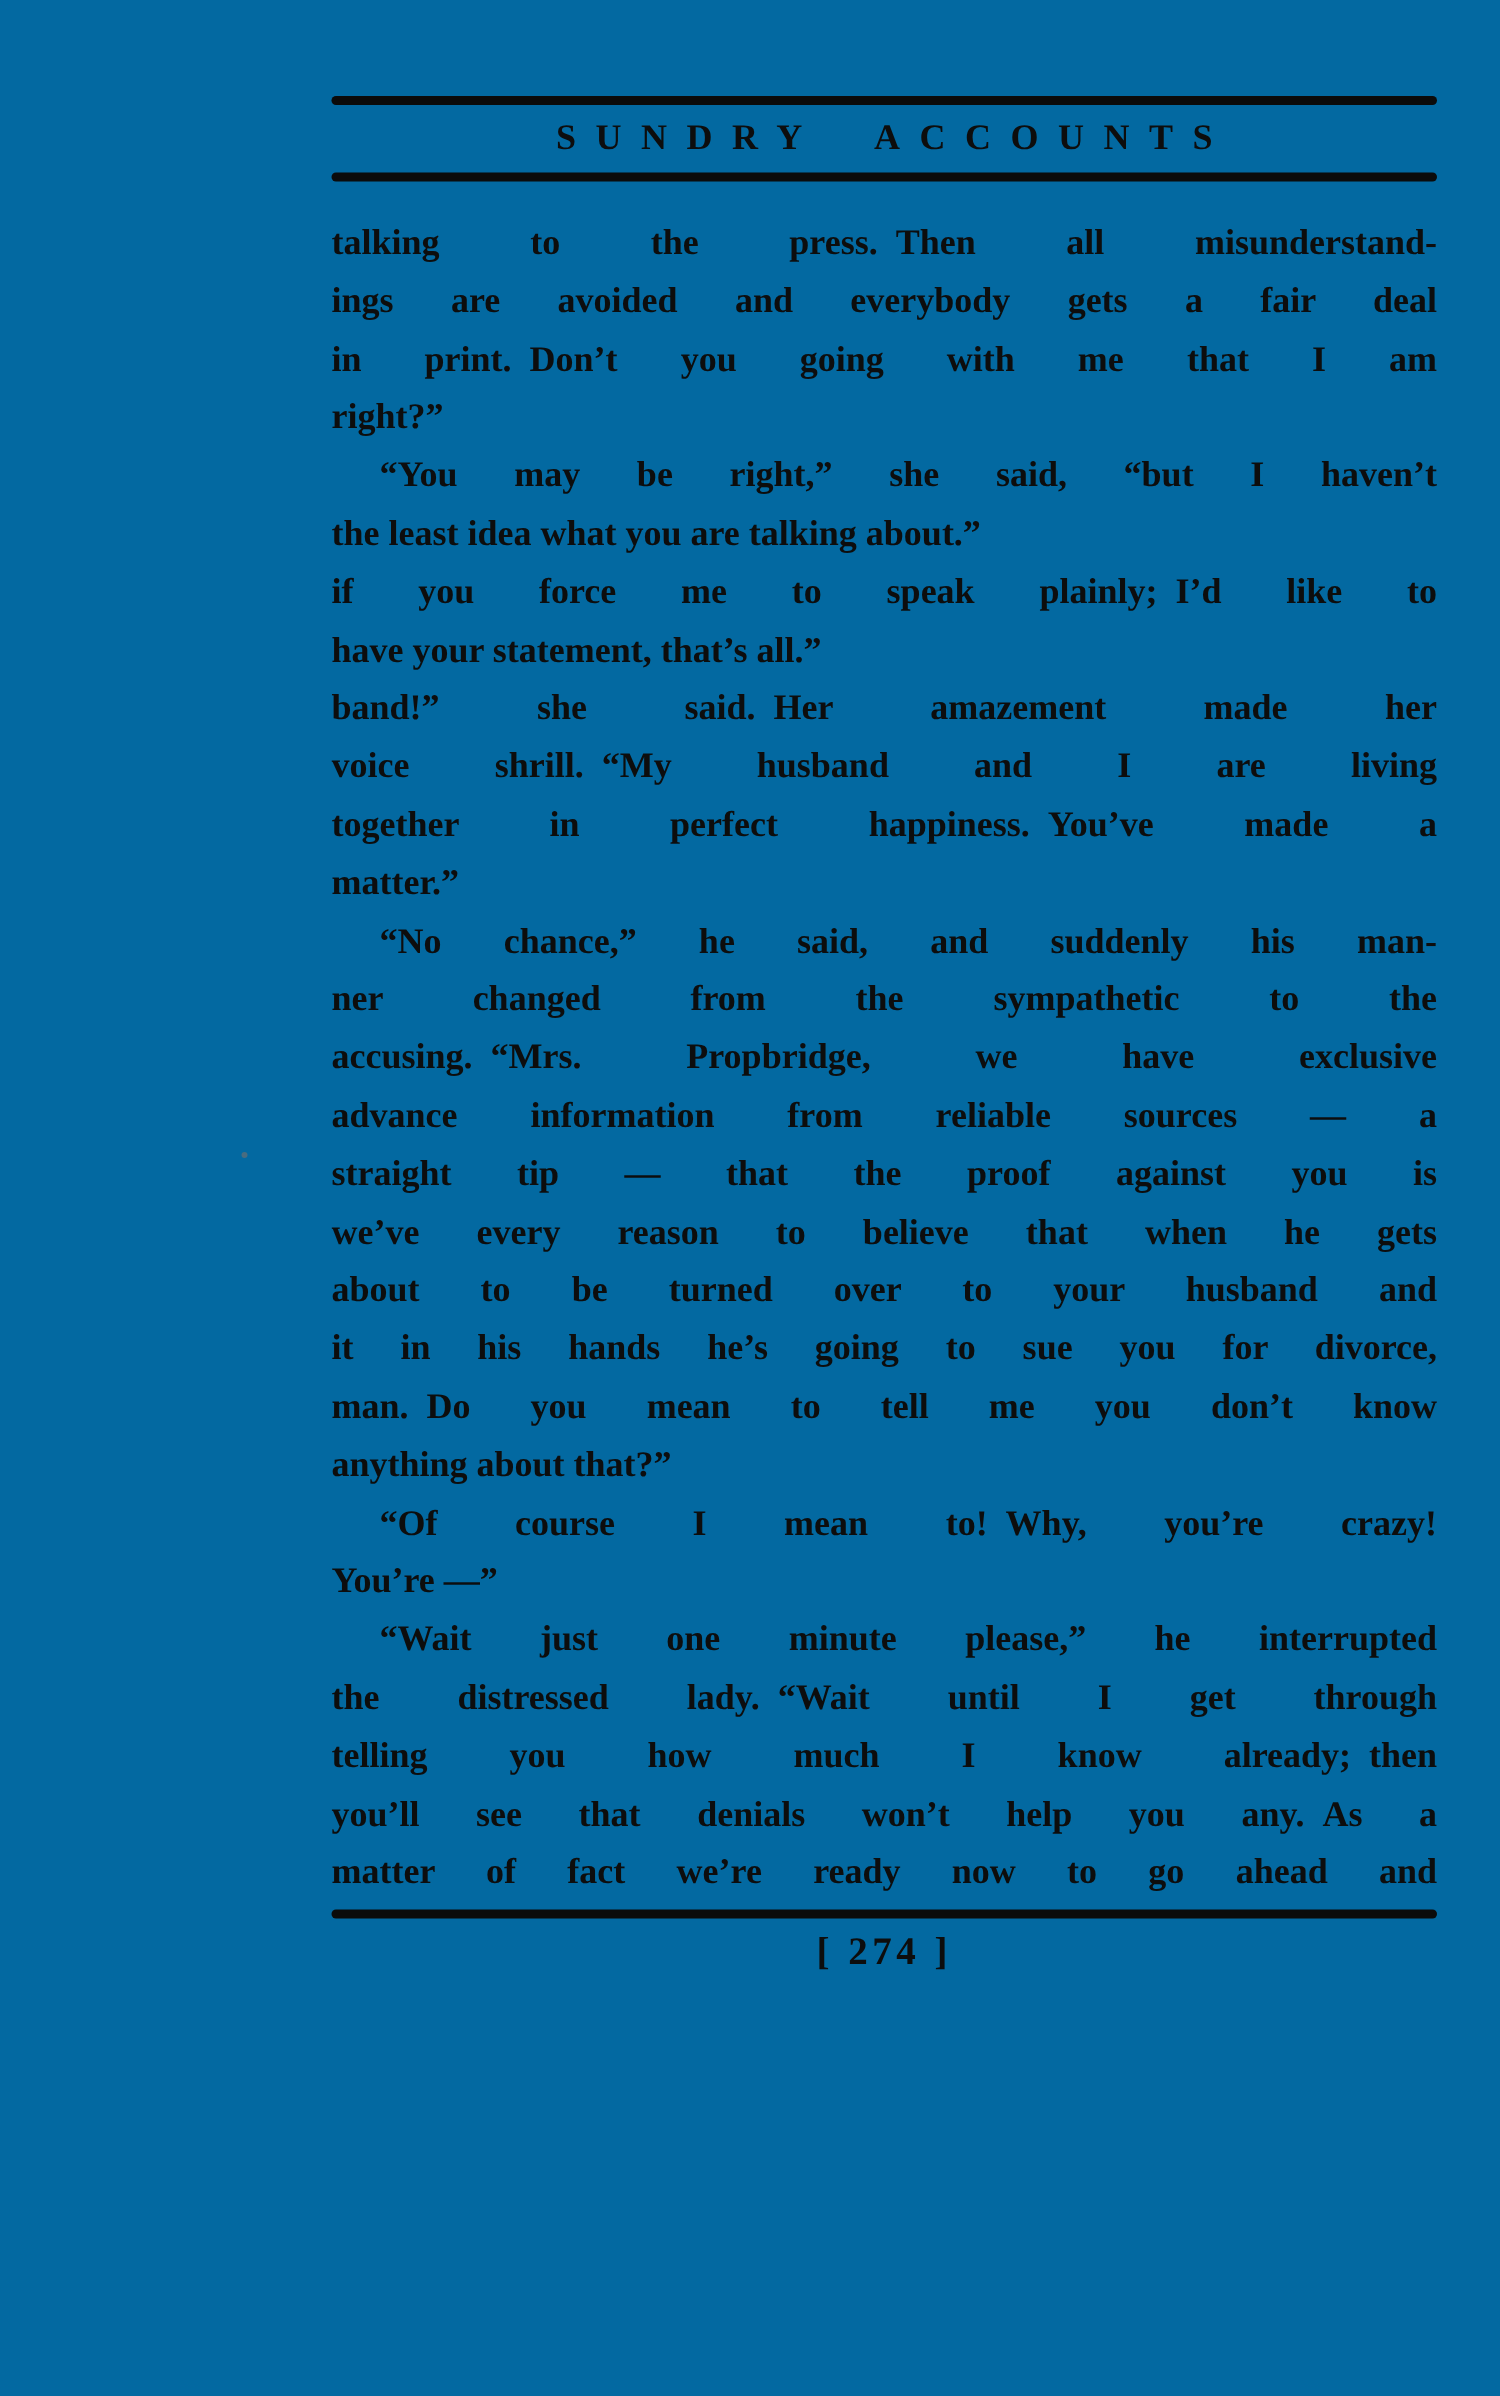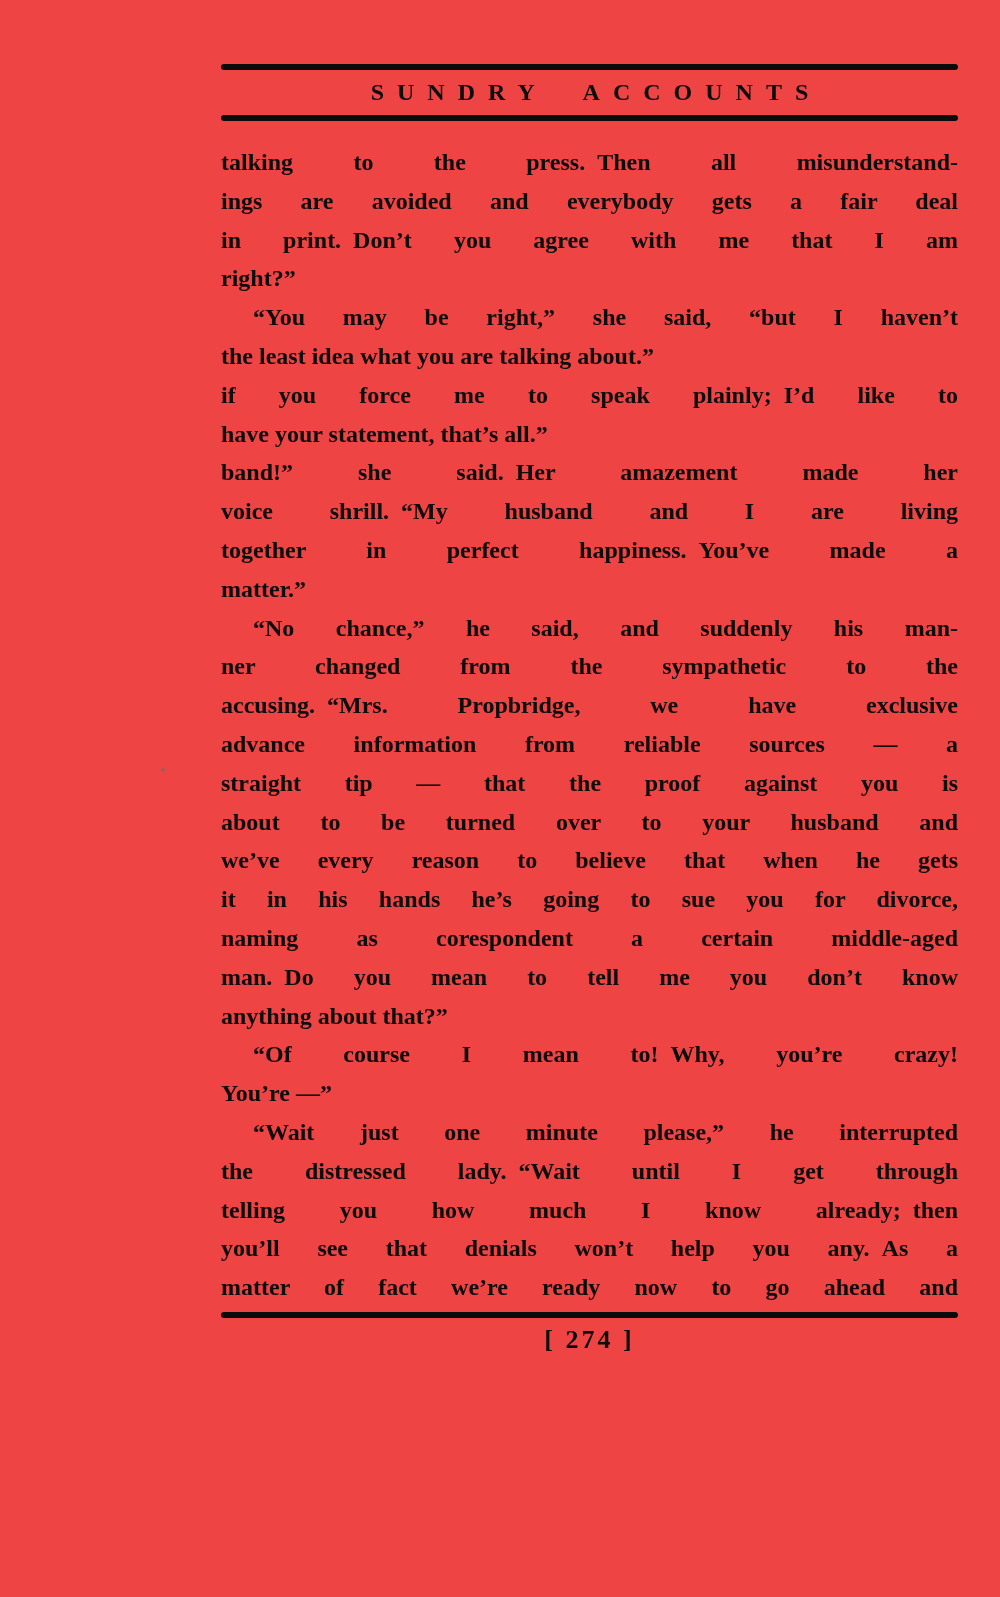--- a/index.html
+++ b/index.html
@@ -72,49 +72,48 @@
     width: 4px;
     height: 4px;
     border-radius: 50%;
     background: #6f6f6f;
     opacity: 0.65;
   }
 </style>
 </head>
 <body>
 
-<div class="page" style="background: #ef4444; color: rgb(13, 13, 13);">
+<div class="page" style="background: #0369a1; color: rgb(13, 13, 13);">
   <div class="speck"></div>
   <div class="content">
     <div class="rule rule-top"></div>
     <div class="running-head">SUNDRY ACCOUNTS</div>
     <div class="rule rule-mid"></div>
 
     <div class="body-text">
         <div class="line j">talking to the press. Then all misunderstand-</div>
         <div class="line j">ings are avoided and everybody gets a fair deal</div>
-        <div class="line j">in print. Don’t you agree with me that I am</div>
+        <div class="line j">in print. Don’t you going with me that I am</div>
         <div class="line flush">right?”</div>
         <div class="line j indent">“You may be right,” she said, “but I haven’t</div>
         <div class="line flush">the least idea what you are talking about.”</div>
         <div class="line j">if you force me to speak plainly; I’d like to</div>
         <div class="line flush">have your statement, that’s all.”</div>
         <div class="line j">band!” she said. Her amazement made her</div>
         <div class="line j">voice shrill. “My husband and I are living</div>
         <div class="line j">together in perfect happiness. You’ve made a</div>
         <div class="line flush">matter.”</div>
         <div class="line j indent">“No chance,” he said, and suddenly his man-</div>
         <div class="line j">ner changed from the sympathetic to the</div>
         <div class="line j">accusing. “Mrs. Propbridge, we have exclusive</div>
         <div class="line j">advance information from reliable sources — a</div>
         <div class="line j">straight tip — that the proof against you is</div>
+        <div class="line j">we’ve every reason to believe that when he gets</div>
         <div class="line j">about to be turned over to your husband and</div>
-        <div class="line j">we’ve every reason to believe that when he gets</div>
         <div class="line j">it in his hands he’s going to sue you for divorce,</div>
-        <div class="line j">naming as corespondent a certain middle-aged</div>
         <div class="line j">man. Do you mean to tell me you don’t know</div>
         <div class="line flush">anything about that?”</div>
         <div class="line j indent">“Of course I mean to! Why, you’re crazy!</div>
         <div class="line flush">You’re —”</div>
         <div class="line j indent">“Wait just one minute please,” he interrupted</div>
         <div class="line j">the distressed lady. “Wait until I get through</div>
         <div class="line j">telling you how much I know already; then</div>
         <div class="line j">you’ll see that denials won’t help you any. As a</div>
         <div class="line j">matter of fact we’re ready now to go ahead and</div>
       </div>

